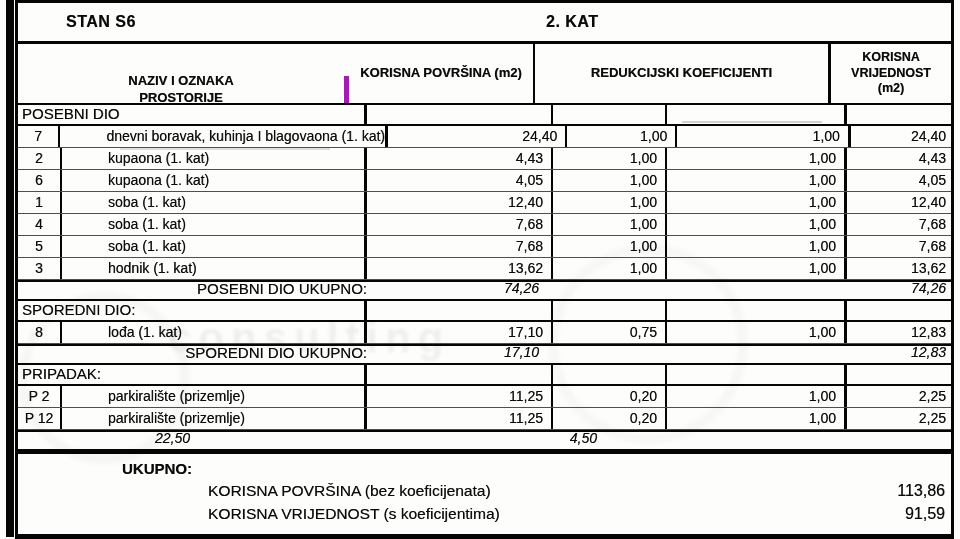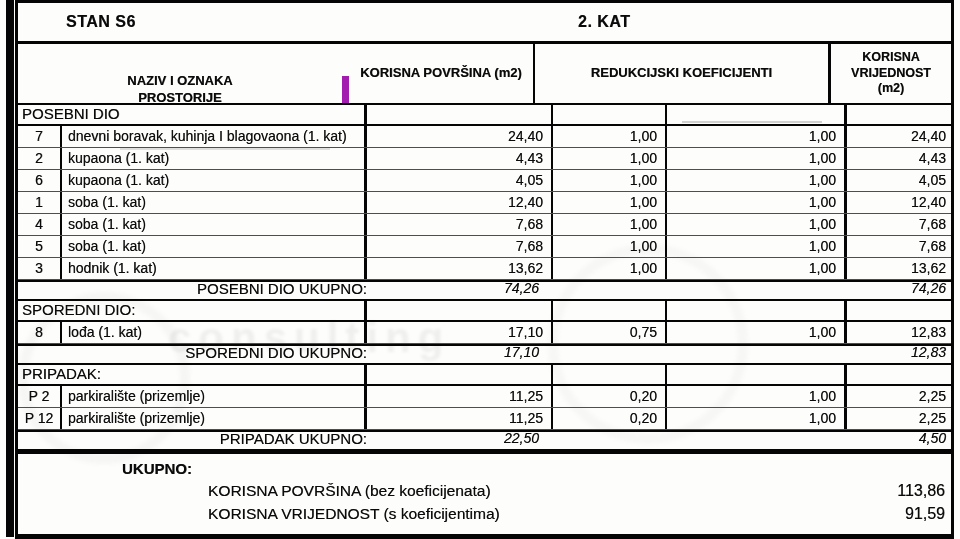--- a/index.html
+++ b/index.html
@@ -24,35 +24,35 @@
   .tbl { position: absolute; left: 15px; right: 6px; top: 0; bottom: 0;
          border: 3px solid #050505; border-bottom-width: 5px;
          display: flex; flex-direction: column;
          text-shadow: 0.3px 0.3px 0 rgba(0,0,0,0.55); }
 
   .row { display: flex; align-items: stretch; flex: 0 0 auto; }
 
   
   .title-row { height: 41px; border-bottom: 3px solid #050505; position: relative; align-items: center; }
   .title-left  { margin-left: 48px; font-size: 16px; font-weight: 700; letter-spacing: 0.5px; }
-  .title-right { position: absolute; left: 560px; font-size: 16px; font-weight: 700; letter-spacing: 0.5px; }
+  .title-right { position: absolute; left: 528px; font-size: 16px; font-weight: 700; letter-spacing: 0.5px; }
 
   
   .head-row { height: 61px; border-bottom: 2px solid #050505; }
   .hcell { display: flex; align-items: center; justify-content: center; text-align: center;
            font-weight: 700; font-size: 13px; line-height: 1.25; white-space: pre-line; }
-  .h-name { flex: 1 1 auto; border-right: 7px solid #a21caf; margin-top: 32px; }
+  .h-name { flex: 1 1 auto; border-right: 5px solid #a21caf; margin-top: 32px; }
   .h-area { width: 186px; border-right: 2px solid #050505; }
   .h-koef { width: 296px; border-right: 3px solid #050505; }
   .h-val  { width: 120px; font-size: 12.5px; }
 
   
   .cell { display: flex; align-items: flex-end; font-size: 14px; line-height: 19px; padding-bottom: 1px; }
   .c-id   { width: 44px; border-right: 2px solid #050505; justify-content: center; }
-  .c-name { flex: 1 1 auto; border-right: 3px solid #050505; padding-left: 6px; white-space: nowrap; overflow: visible; }
+  .c-name { flex: 1 1 auto; border-right: 3px solid #050505; padding-left: 6px; white-space: nowrap; overflow: visible; margin-left: 40px; }
   .c-area { width: 186px; border-right: 2px solid #050505; }
   .c-k1   { width: 114px; border-right: 2px solid #050505; }
   .c-k2   { width: 180px; border-right: 3px solid #050505; }
   .c-val  { width: 104px; }
   .num { justify-content: flex-end; padding-right: 8px; }
   .c-val.num { padding-right: 5px; }
 
   .data-row { height: 22px; border-bottom: 1px solid #4e4e4e; }
 
   
@@ -220,21 +220,20 @@
     <div class="row data-row">
       <div class="cell c-id">P 12</div>
       <div class="cell c-name">parkiralište (prizemlje)</div>
       <div class="cell c-area num">11,25</div>
       <div class="cell c-k1 num">0,20</div>
       <div class="cell c-k2 num">1,00</div>
       <div class="cell c-val num">2,25</div>
     </div>
 
     <div class="row total-row">
-      <div class="cell c-span2t">PRIPADAK UKUPNO:</div>
       <div class="cell t-area">22,50</div>
       <div class="cell t-spacer"></div>
       <div class="cell t-val">4,50</div>
     </div>
 
     <div class="summary">
       <div class="sum-line sum-title">UKUPNO:</div>
       <div class="sum-line sum-row">
         <span class="sum-label">KORISNA POVRŠINA (bez koeficijenata)</span>
         <span class="sum-value">113,86</span>

